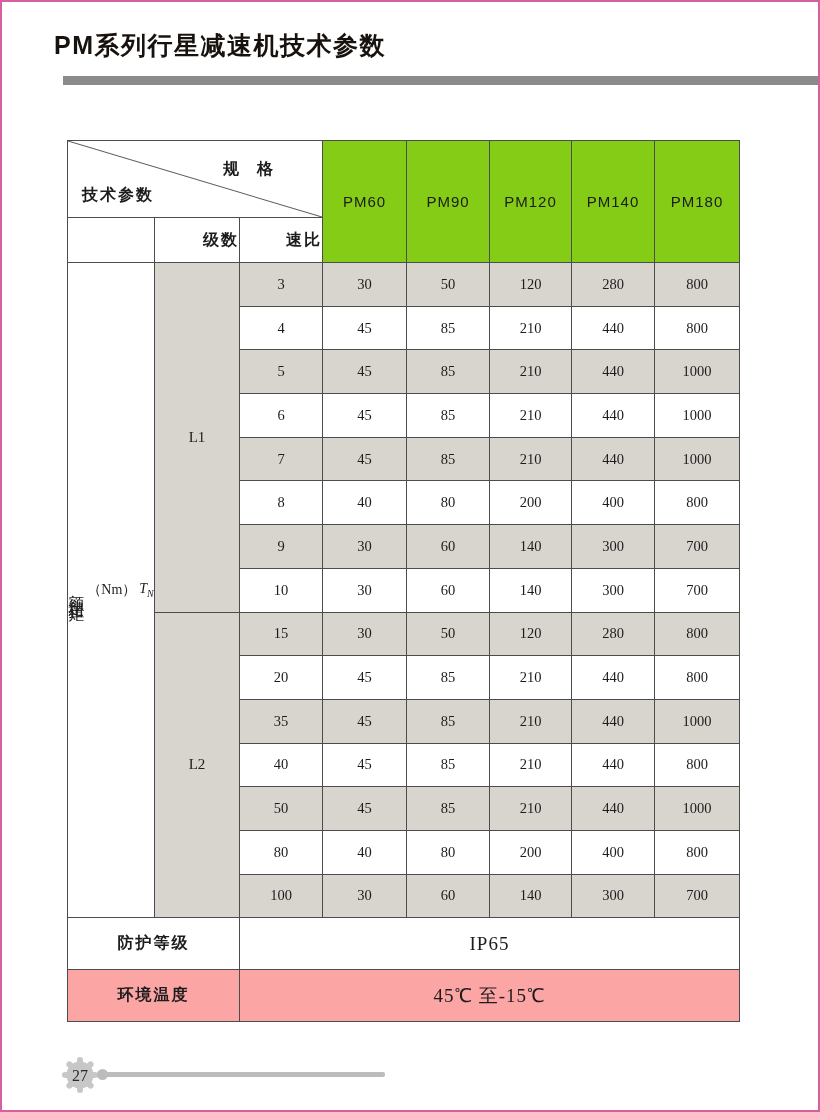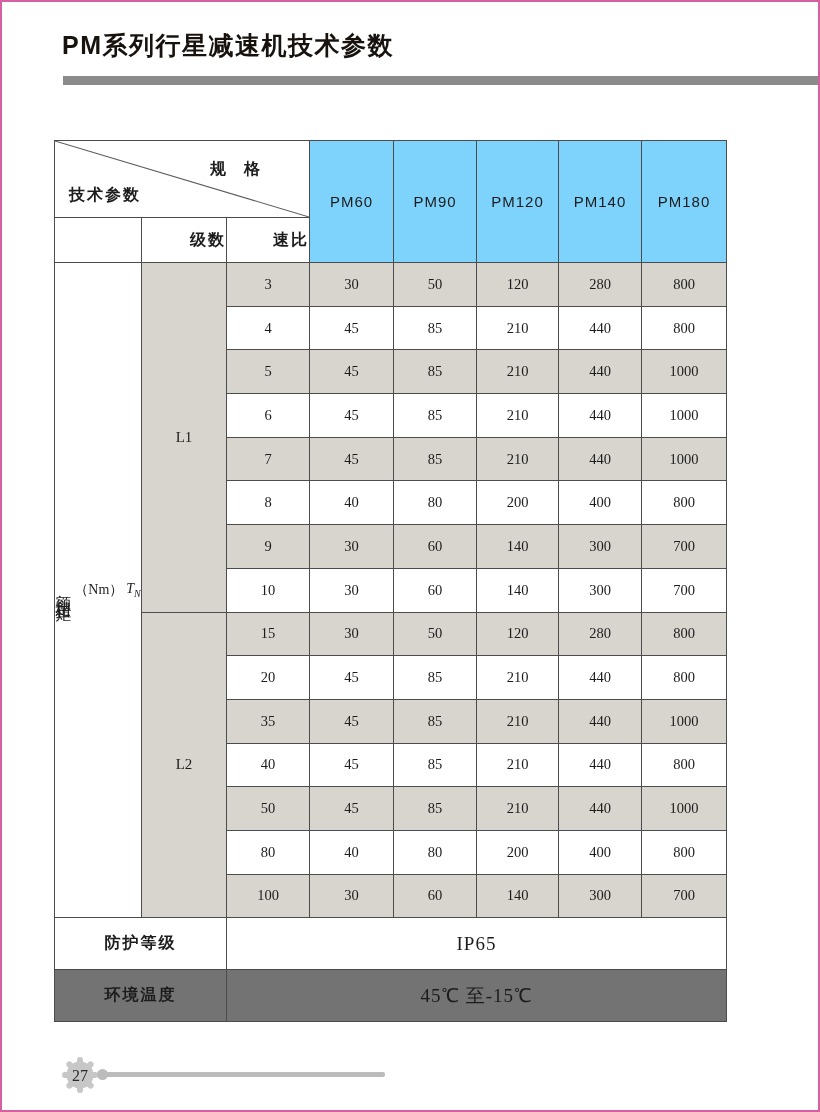--- a/index.html
+++ b/index.html
@@ -2,37 +2,37 @@
 <html><head>
 <meta charset="utf-8">
 <style>
   html,body{margin:0;padding:0;background:#ffffff;}
   .page{
     position:relative;width:820px;height:1112px;box-sizing:border-box;
     border:2px solid #d6609f;background:#fff;overflow:hidden;
     font-family:"Liberation Serif",serif;color:#1c1c1c;
   }
   .title{
-    position:absolute;left:60px;top:27px;margin:0;
+    position:absolute;left:52px;top:27px;margin:0;
     font-family:"Liberation Sans",sans-serif;font-size:25px;font-weight:700;
     color:#17120e;letter-spacing:1.5px;white-space:nowrap;
   }
   .title-bar{position:absolute;left:61px;top:74px;right:0;height:9px;background:#8b8b8b;}
 
   table.spec{
-    position:absolute;left:52px;top:138px;width:672px;
+    position:absolute;left:65px;top:138px;width:672px;
     border-collapse:collapse;table-layout:fixed;
   }
   .spec td,.spec th{
     border:1px solid #4c4c4c;text-align:center;vertical-align:middle;
     padding:0;font-weight:400;
   }
   thead tr.h1{height:77px;}
   thead tr.h2{height:45px;}
-  th.pm{font-family:"Liberation Sans",sans-serif;font-size:15px;letter-spacing:1px;font-weight:400;background:#7dd3fc;}
+  th.pm{font-family:"Liberation Sans",sans-serif;font-size:15px;letter-spacing:1px;font-weight:400;background:#84cc16;}
   td.diag{position:relative;background:#fff;}
   td.diag svg.diag-line{position:absolute;left:0;top:0;width:100%;height:100%;display:block;}
   .corner-top{position:absolute;top:18px;right:42px;font-size:16px;font-weight:700;letter-spacing:7px;}
   .corner-bottom{position:absolute;left:14px;bottom:11px;font-size:16px;font-weight:700;letter-spacing:2px;}
   td.subhead{font-size:16px;font-weight:700;letter-spacing:2px;background:#fff;text-align:right;}
   td.empty{background:#fff;}
 
   tbody tr.body-row{height:43.7px;}
   td.shade{background:#d8d5cf;}
   td.stage{background:#d8d5cf;font-size:15px;margin-left:20px;}
@@ -40,21 +40,21 @@
   td.rowhead{background:#fff;}
   .rowhead-inner{display:flex;flex-direction:row;align-items:center;justify-content:center;gap:3px;}
   .vert{writing-mode:vertical-rl;text-orientation:upright;font-size:16px;letter-spacing:4px;line-height:1;}
   .unit{font-size:14px;}
   .sym{font-size:14px;font-style:italic;}
   .sym sub{font-size:10px;font-style:italic;}
 
   tr.foot{height:52px;}
   td.foot-label{font-size:16px;font-weight:700;letter-spacing:2px;background:#fff;}
   td.foot-value{font-size:19px;letter-spacing:1px;background:#fff;}
-  tr.foot.shaded td{background:#737373;}
+  tr.foot.shaded td{background:#fca5a5;}
 
   .gear-badge{position:absolute;left:58px;top:1053px;width:40px;height:40px;}
   .footer-dot{position:absolute;left:95px;top:1067px;width:11px;height:11px;border-radius:50%;background:#bdbcbc;}
   .footer-rule{position:absolute;left:101px;top:1070px;width:282px;height:5px;border-radius:2px;background:#bdbcbc;}
 </style>
 </head>
 <body>
 
 <div class="page">
 

